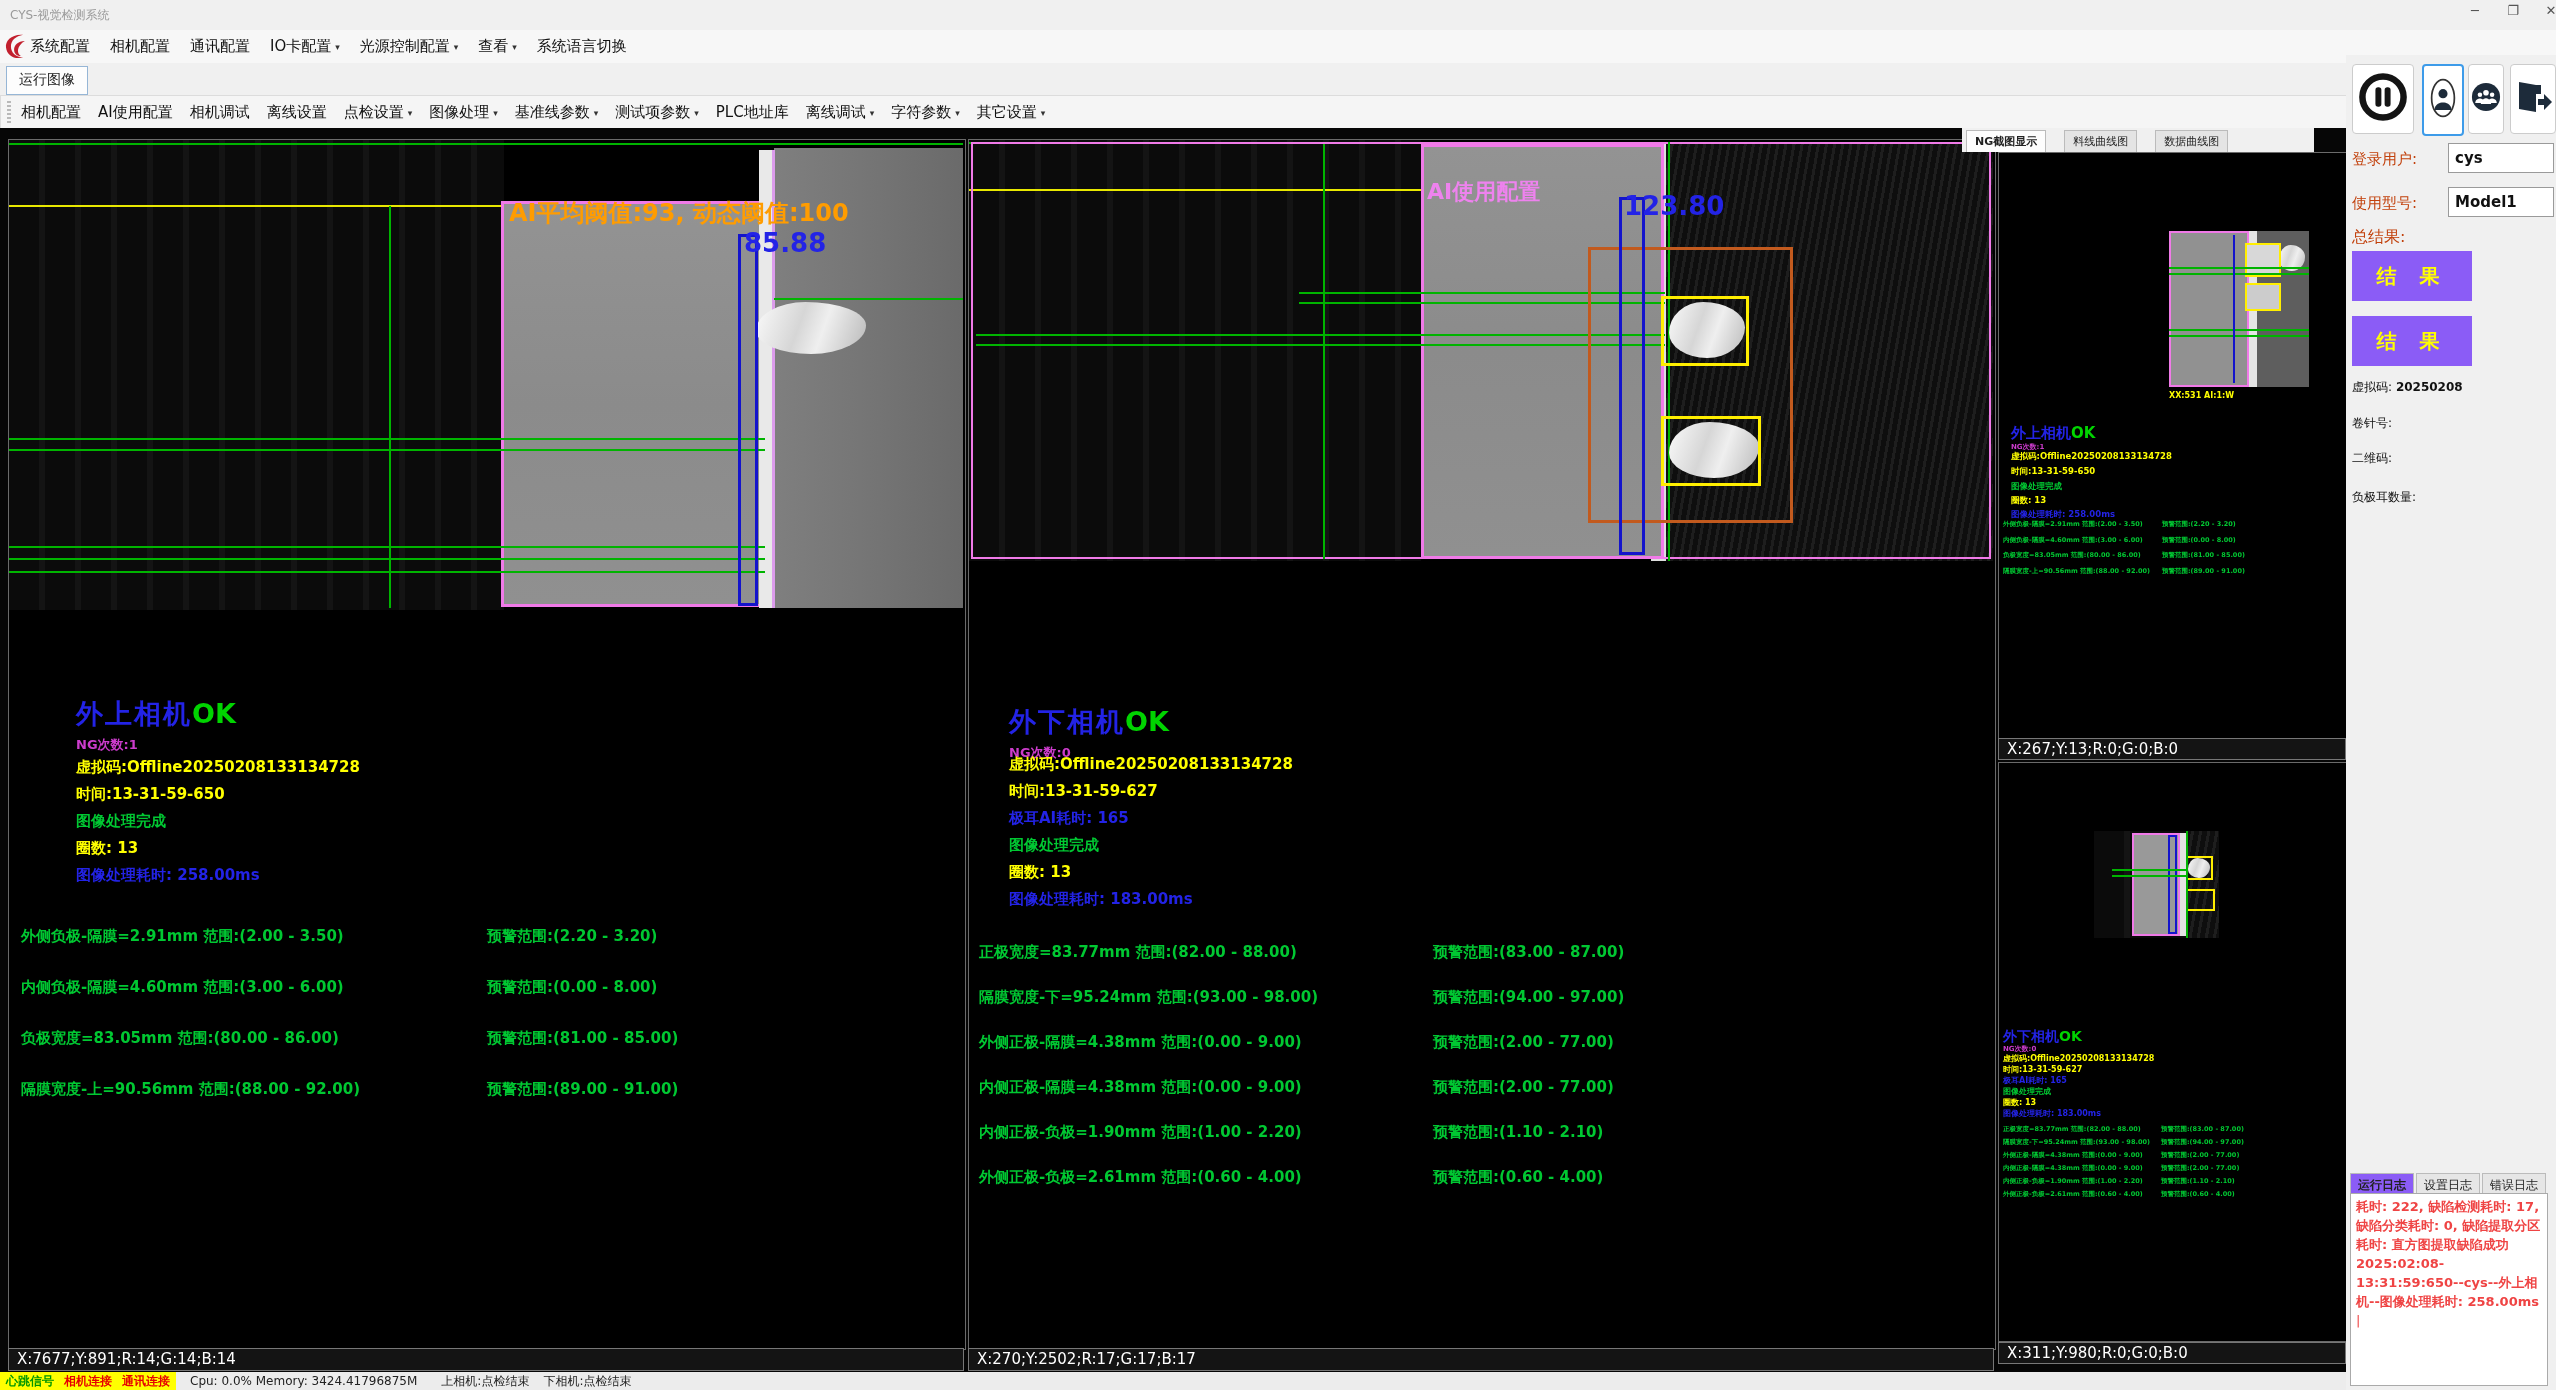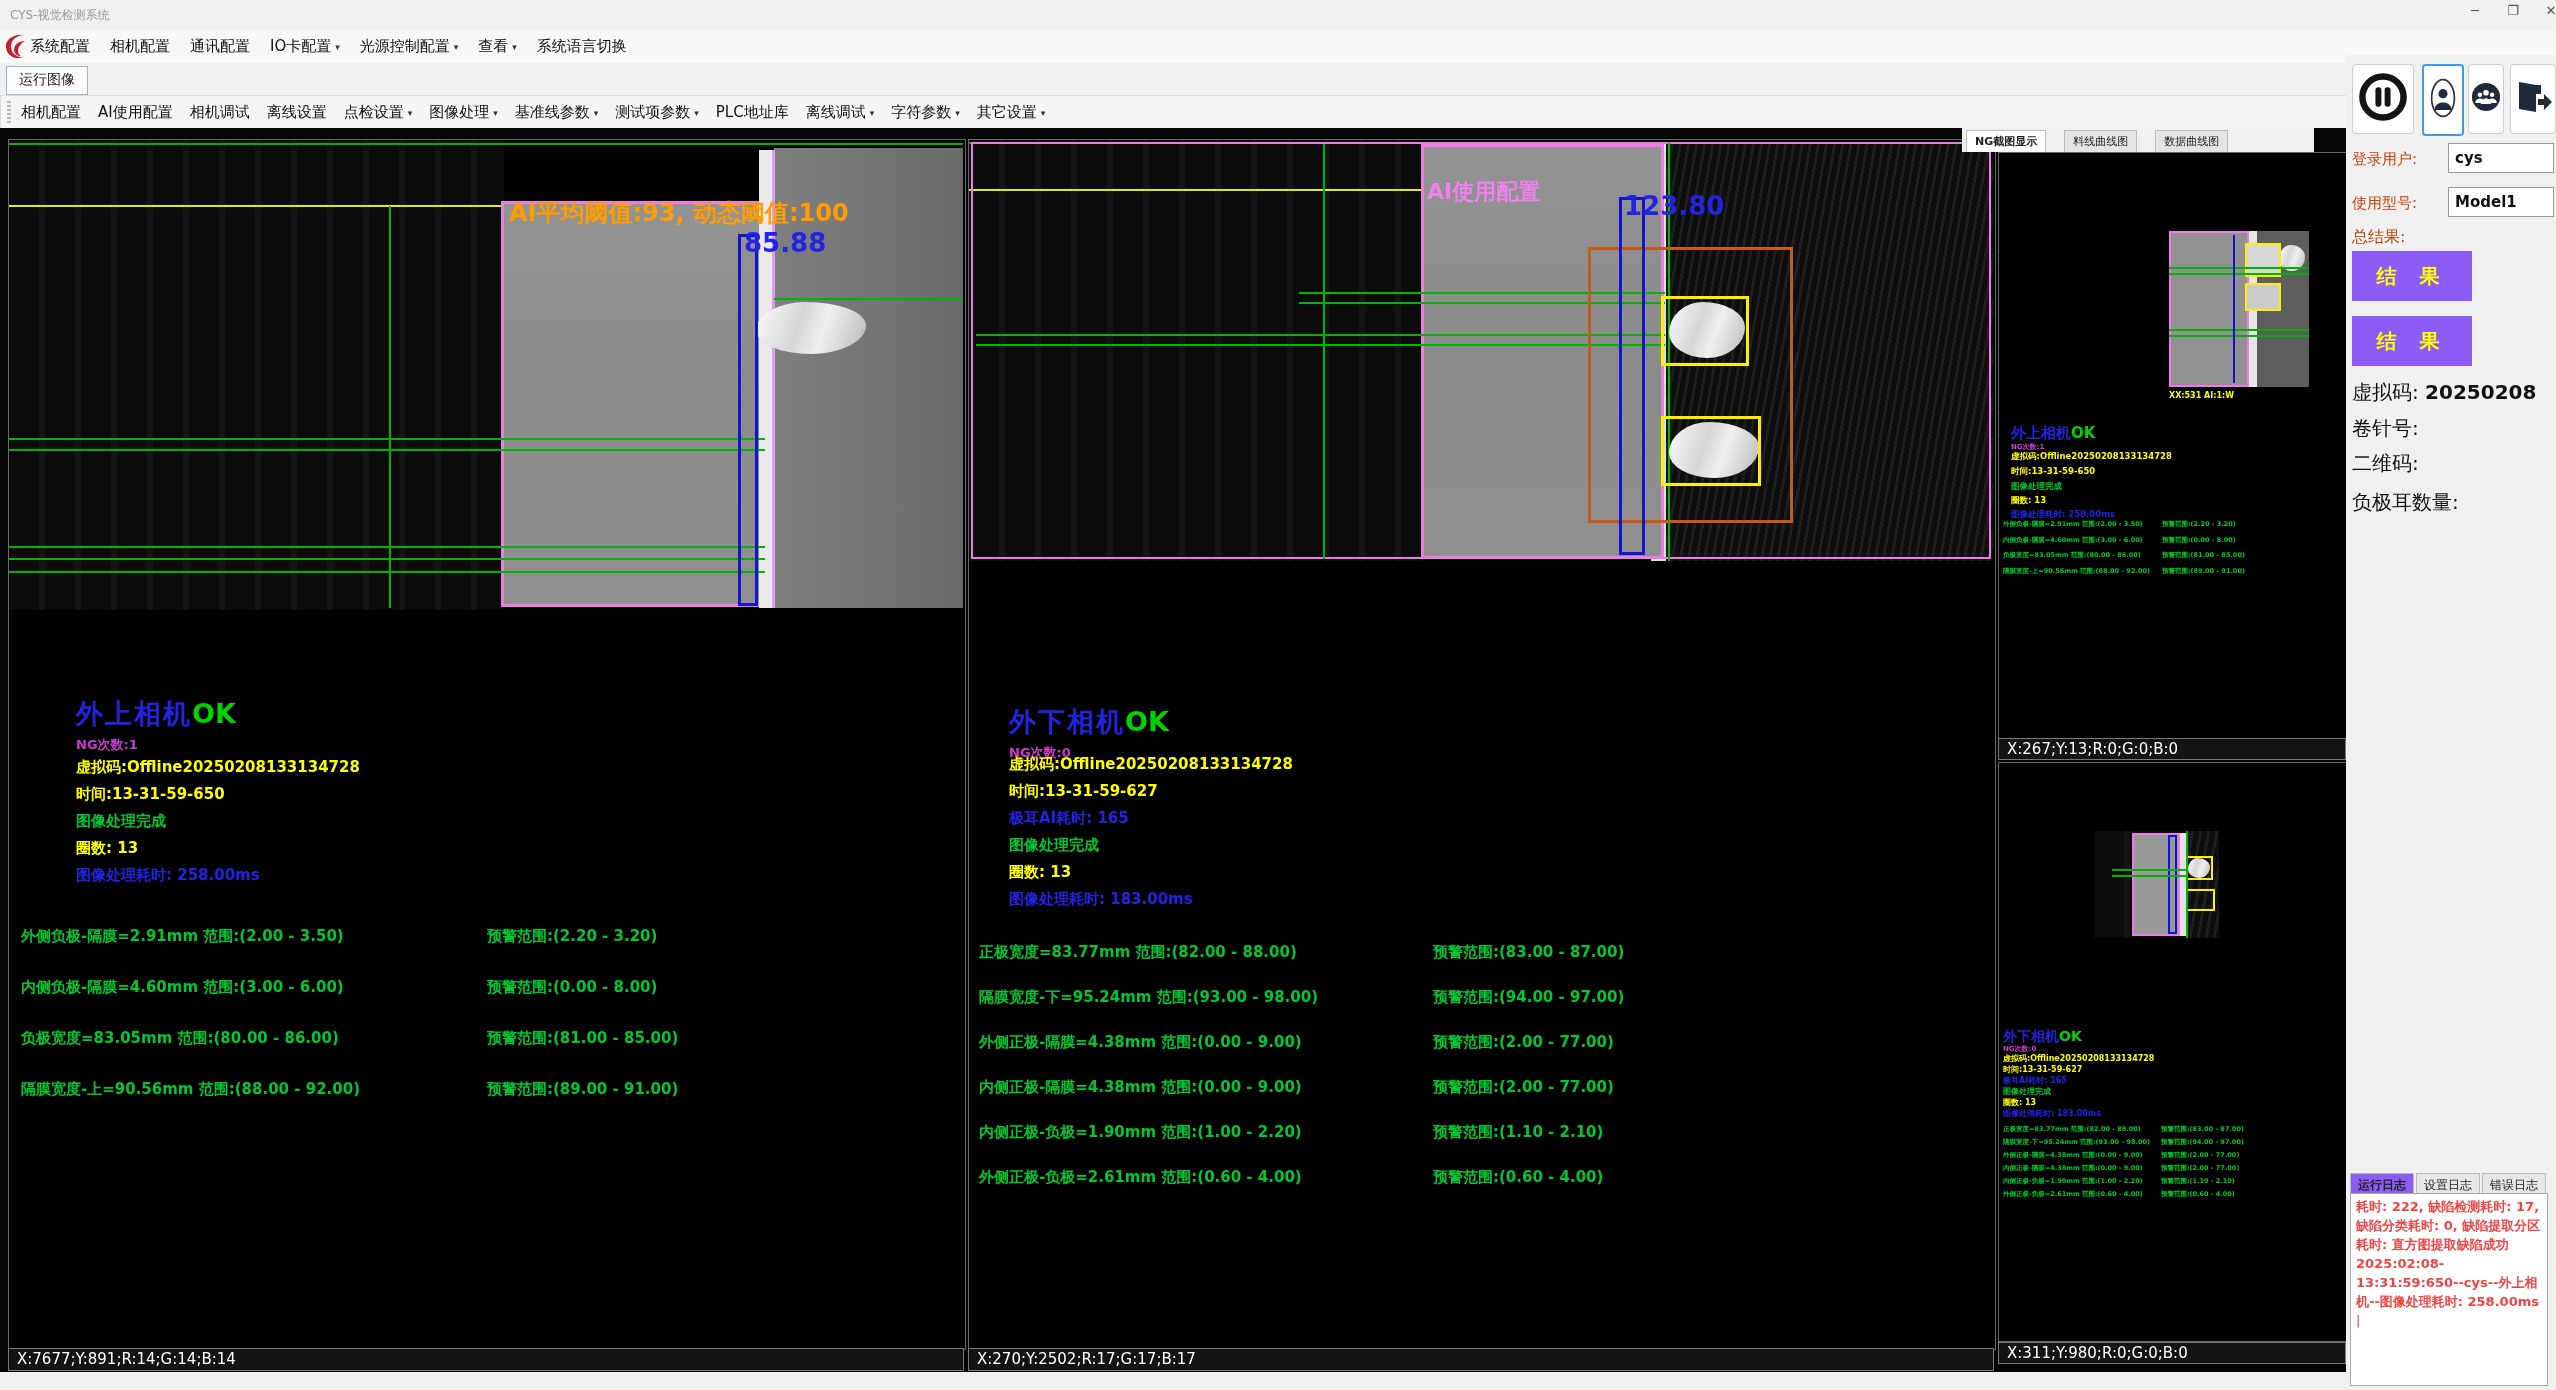--- a/index.html
+++ b/index.html
@@ -55,21 +55,21 @@
   
   .ngtab{font-size:11px;color:#222;padding:3px 8px;background:#e4e4e4;border:1px solid #bbb;border-bottom:none;}
   .ngtab.active{background:#fdfdfd;font-weight:700;}
 
   
   #sidebar{left:2346px;top:55px;width:210px;height:1335px;background:#f0f0f0;}
   .sbtn{top:9px;background:#fff;border:1px solid #ccc;border-radius:4px;display:flex;align-items:center;justify-content:center;}
   .sb-label{font-size:15px;color:#c2410c;}
   .sb-input{background:#fff;border:1px solid #9a9a9a;font-size:15px;font-weight:700;color:#111;padding:5px 6px;box-sizing:border-box;}
   .result-box{width:120px;height:50px;background:#8b5cf6;color:#ffff00;font-size:20px;font-weight:700;display:flex;align-items:center;justify-content:center;letter-spacing:8px;font-family:"DejaVu Serif",serif;}
-  .info-row{font-size:20px;color:#111;}
+  .info-row{font-size:12px;color:#111;}
   .logtab{font-size:12px;color:#222;padding:3px 7px;background:#e6e6e6;border:1px solid #bbb;border-bottom:none;}
   .logtab.active{background:#8b5cf6;font-weight:700;}
   #logbox{background:#fff;border:1px solid #aaa;font-size:13px;font-weight:700;color:#ef4444;line-height:19px;padding:3px 5px;box-sizing:border-box;}
 
   
   #statusbar{left:0;top:1372px;width:2346px;height:18px;background:#ececec;display:flex;align-items:center;}
   #status-yellow{background:#ffff00;height:18px;display:flex;align-items:center;padding:0 6px;gap:10px;}
   #status-yellow .hb{color:#009600;font-weight:700;font-size:12px;}
   #status-yellow .rd{color:#e60000;font-weight:700;font-size:12px;}
   .status-txt{font-size:12px;color:#222;margin-left:14px;}
@@ -503,14 +503,24 @@
     <div class="abs nowrap info-row" style="left:6px;top:434px;">负极耳数量:</div>
 
     <div class="abs" style="left:4px;top:1118px;display:flex;gap:2px;align-items:flex-end;">
       <div class="logtab active nowrap">运行日志</div>
       <div class="logtab nowrap">设置日志</div>
       <div class="logtab nowrap">错误日志</div>
     </div>
     <div class="abs" id="logbox" style="left:4px;top:1138px;width:198px;height:193px;"><span>耗时: 222, 缺陷检测耗时: 17, 缺陷分类耗时: 0, 缺陷提取分区耗时: 直方图提取缺陷成功 2025:02:08-13:31:59:650--cys--外上相机--图像处理耗时: 258.00ms</span><span style="font-weight:400;"> |</span></div>
   </div>
 
+  <div class="abs" id="statusbar">
+    <div id="status-yellow">
+      <span class="hb nowrap">心跳信号</span>
+      <span class="rd nowrap">相机连接</span>
+      <span class="rd nowrap">通讯连接</span>
+    </div>
+    <span class="status-txt nowrap">Cpu: 0.0% Memory:  3424.41796875M</span>
+    <span class="status-txt nowrap" style="margin-left:24px;">上相机:点检结束</span>
+    <span class="status-txt nowrap">下相机:点检结束</span>
+  </div>
 
 </div>
 
 </body></html>

